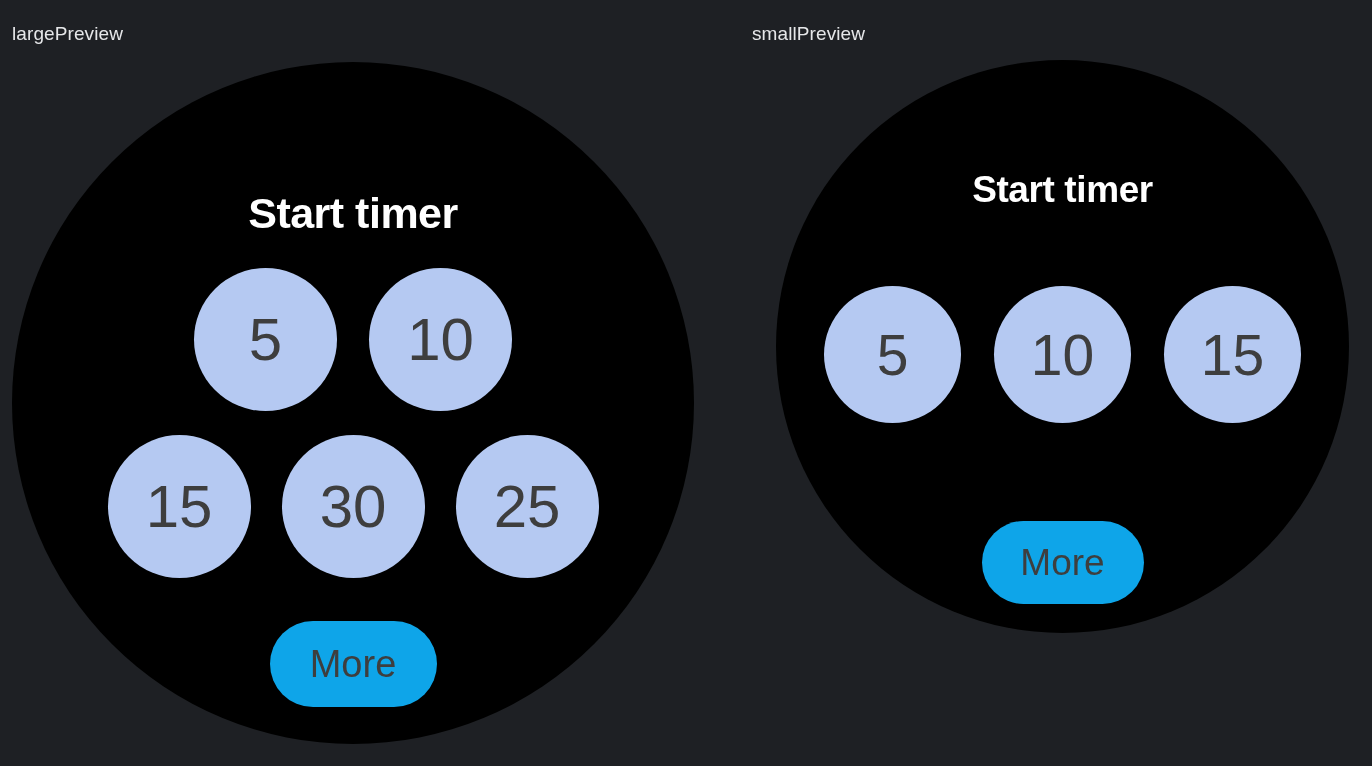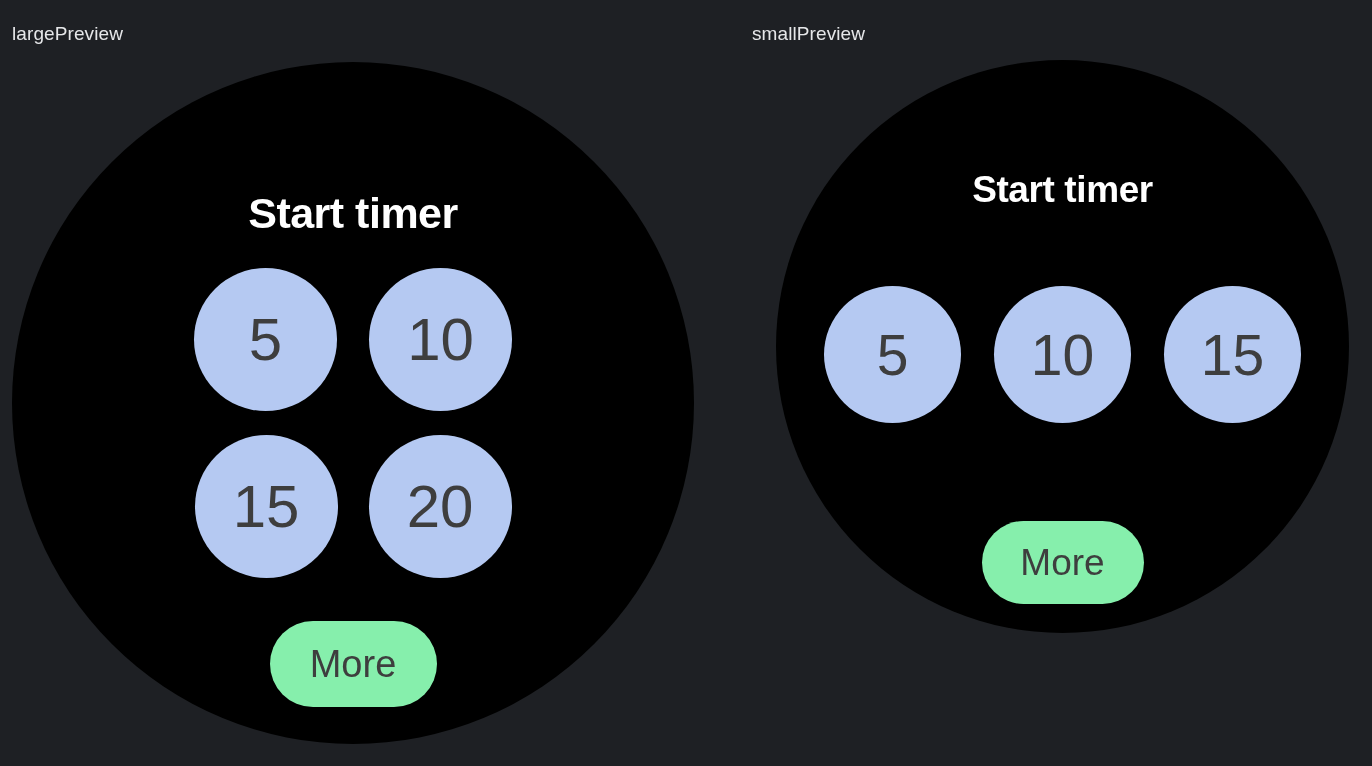--- a/index.html
+++ b/index.html
@@ -126,21 +126,21 @@
   }
 
   .more-row {
     position: absolute;
     left: 0;
     width: 100%;
     display: flex;
     justify-content: center;
   }
   .more-button {
-    background: #86efac;
+    background: #0ea5e9;
     color: #3e3e3e;
     display: flex;
     align-items: center;
     justify-content: center;
     font-family: "Liberation Sans", sans-serif;
     cursor: pointer;
     box-sizing: border-box;
   }
   #watch-large .more-row { top: 552px; }  
   #watch-large .more-button {
@@ -167,21 +167,22 @@
 
     <div class="screen-title">Start timer</div>
 
     <div class="chip-row" id="row-large-0">
       <div class="chip">5</div>
       <div class="chip">10</div>
     </div>
 
     <div class="chip-row" id="row-large-1">
       <div class="chip">15</div>
-      <div class="chip">20</div>
+      <div class="chip">30</div>
+      <div class="chip">25</div>
     </div>
 
     <div class="more-row">
       <div class="more-button">More</div>
     </div>
 
   </div>
 </div>
 
 <div class="preview-label" id="label-small">smallPreview</div>

